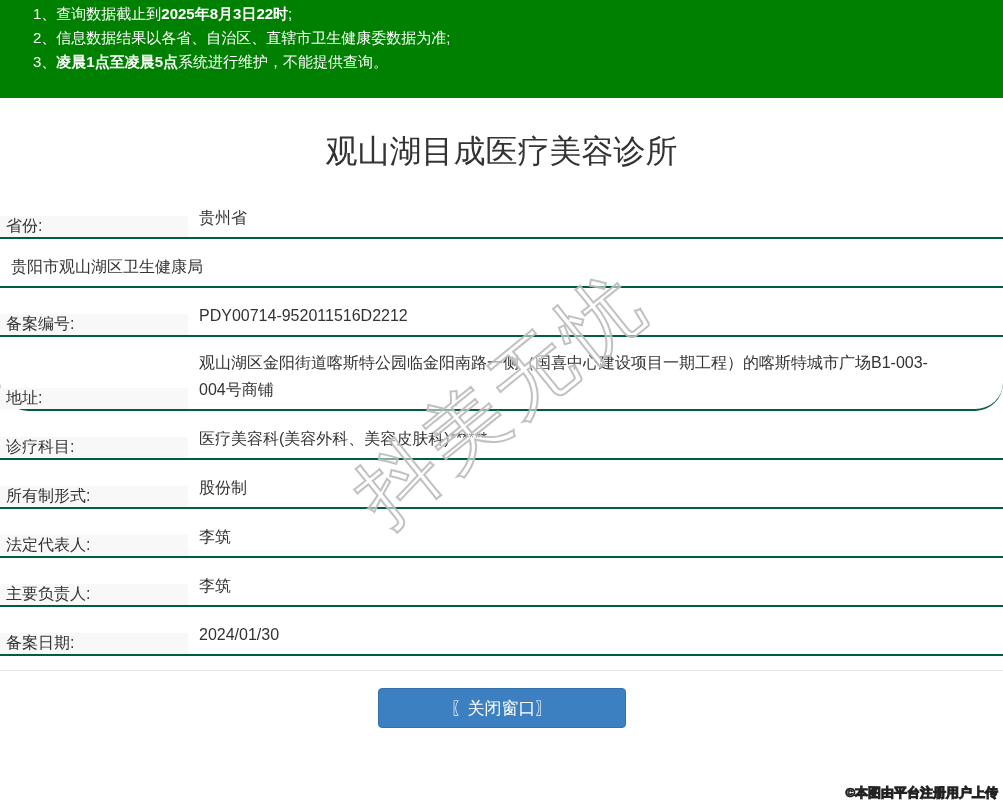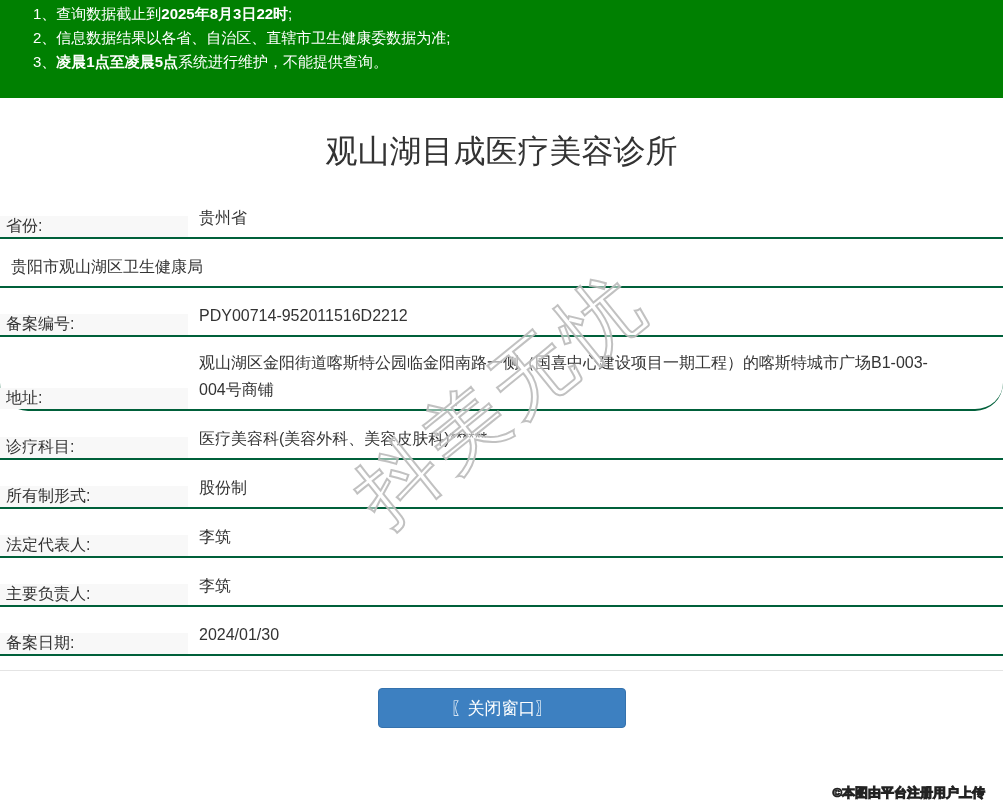--- a/index.html
+++ b/index.html
@@ -84,21 +84,21 @@
     white-space: nowrap;
     color: rgba(255, 255, 255, 0.5);
     -webkit-text-stroke: 2px rgba(186, 186, 186, 0.9);
     z-index: 5;
     pointer-events: none;
   }
 
   
   .stamp {
     position: absolute;
-    right: 18px;
+    right: 5px;
     bottom: 3px;
     font-size: 13px;
     font-weight: bold;
     color: #ffffff;
     -webkit-text-stroke: 1px #222222;
     z-index: 6;
   }
 </style>
 </head>
 <body>

